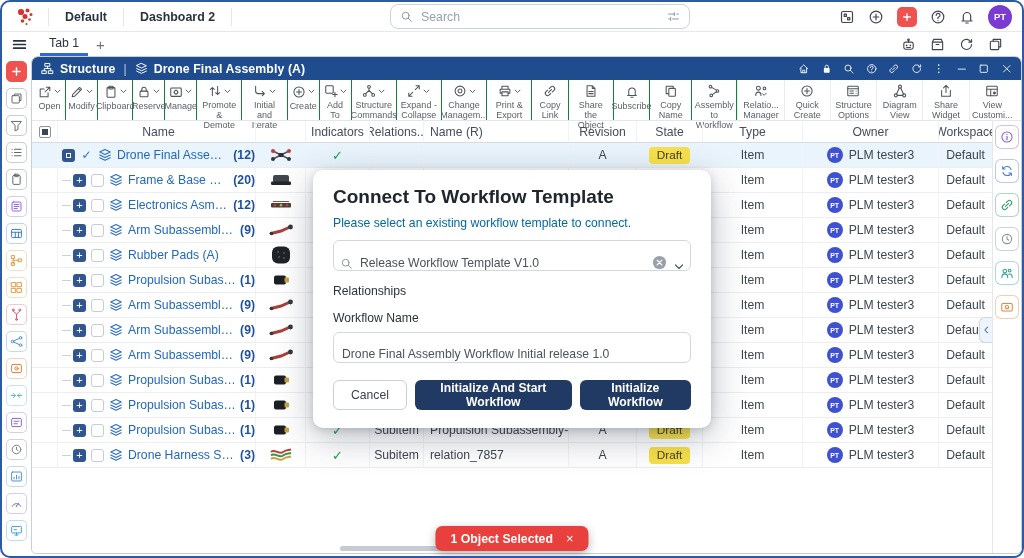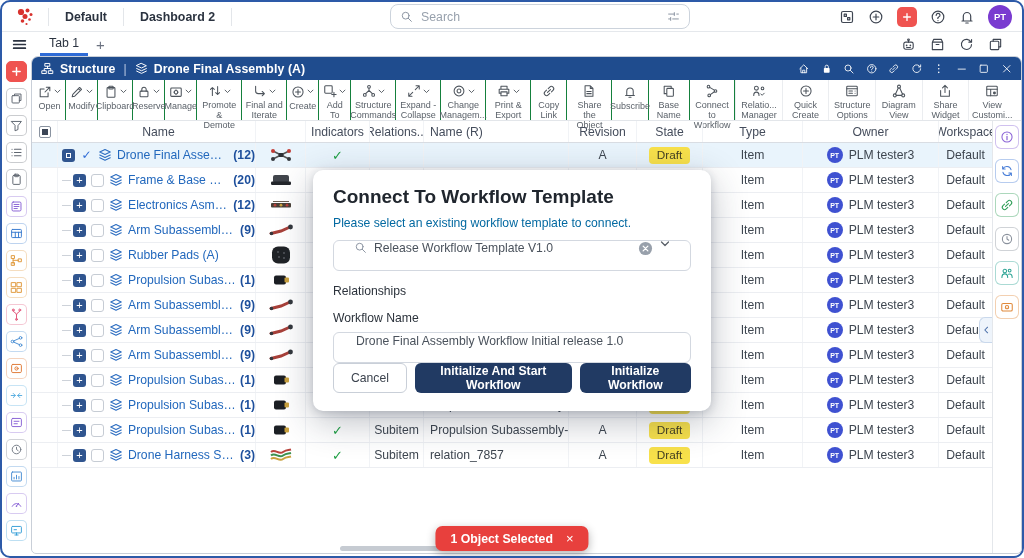--- a/index.html
+++ b/index.html
@@ -107,27 +107,27 @@
          padding-top:4px;gap:10px;flex:0 0 auto;}
   .rb{width:24px;height:24px;border-radius:6px;border:1.2px solid #d7dbe0;background:#fff;display:flex;
       align-items:center;justify-content:center;cursor:pointer;flex:0 0 auto;}
   .rb .ic{width:14px;height:14px;}
 
   
   .modal{position:absolute;left:281px;top:49px;width:398px;background:#fff;border-radius:10px;
          box-shadow:0 10px 36px rgba(30,40,60,.30),0 2px 8px rgba(30,40,60,.18);padding:16px 20px 18px;z-index:6;}
   .m-title{font-size:19px;font-weight:700;color:#20262e;}
   .m-desc{font-size:12.2px;color:#0369a1;margin-top:8px;}
-  .m-combo,.m-input{height:31px;border:1px solid #d3d8e0;border-radius:6px;display:flex;align-items:flex-start;
-          padding:0 20px;gap:7px;margin-top:10px;background:#fff;}
+  .m-combo,.m-input{height:31px;border:1px solid #d3d8e0;border-radius:6px;display:flex;align-items:flex-end;
+          padding:0 6px;gap:7px;margin-top:10px;background:#fff;}
   .m-val{flex:1;font-size:12.2px;color:#4a525c;overflow:hidden;white-space:nowrap;}
   .m-label{font-size:12.2px;color:#2c333c;margin-top:13px;}
   .m-input input{border:none;outline:none;flex:1;font-size:12.2px;color:#4a525c;background:transparent;}
   .chev10{width:10px;height:6px;color:#5a6169;}
-  .m-actions{display:flex;justify-content:flex-end;gap:8px;}
+  .m-actions{display:flex;justify-content:flex-end;gap:8px;margin-top:17px;}
   .btn-ghost{height:30px;padding:0 17px;border:1px solid #c9cfd8;background:#fff;border-radius:6px;
              font-size:12.2px;color:#3c434e;font-family:inherit;cursor:pointer;}
   .btn-navy{height:30px;padding:0 14px;background:#213a63;border:none;border-radius:6px;font-size:12.2px;
             color:#fff;font-weight:600;font-family:inherit;cursor:pointer;}
 
   
   .selpill{position:absolute;left:50%;transform:translateX(-50%);bottom:5px;background:#e8403d;color:#fff;
            border-radius:7px;height:25px;display:flex;align-items:center;padding:0 15px;gap:13px;
            font-size:12.3px;font-weight:600;box-shadow:0 3px 10px rgba(0,0,0,.3);z-index:8;cursor:pointer;}
   .px{font-weight:400;font-size:13px;}
@@ -573,21 +573,21 @@
                 <svg viewBox="0 0 16 16" fill="none" stroke="currentColor" stroke-width="1.2" stroke-linecap="round" stroke-linejoin="round">
                   <path d="M3 2.5V8a3 3 0 003 3h7M10.5 8.5L13 11l-2.5 2.5"></path>
                 </svg>
               </span>
               <span class="ic chev">
                 <svg viewBox="0 0 10 6" fill="none" stroke="currentColor" stroke-width="1.3" stroke-linecap="round" stroke-linejoin="round">
                   <path d="M1.5 1L5 4.5 8.5 1"></path>
                 </svg>
               </span>
             </div>
-            <div class="tblabel">Final and Iterate</div>
+            <div class="tblabel">Initial and Iterate</div>
           </div>
           <div class="tbtn">
             <div class="irow">
               <span class="ic bic">
                 <svg viewBox="0 0 16 16" fill="none" stroke="currentColor" stroke-width="1.2" stroke-linecap="round" stroke-linejoin="round">
                   <circle cx="8" cy="8" r="5.8"></circle>
                   <path d="M8 5.2v5.6M5.2 8h5.6"></path>
                 </svg>
               </span>
               <span class="ic chev">
@@ -711,34 +711,34 @@
           </div>
           <div class="tbtn">
             <div class="irow">
               <span class="ic bic">
                 <svg viewBox="0 0 16 16" fill="none" stroke="currentColor" stroke-width="1.2" stroke-linecap="round" stroke-linejoin="round">
                   <rect x="5.5" y="5" width="7.5" height="9" rx="1"></rect>
                   <path d="M10.5 5V2.5h-8v8.5H5"></path>
                 </svg>
               </span>
             </div>
-            <div class="tblabel">Base Name</div>
+            <div class="tblabel">Copy Name</div>
           </div>
           <div class="tbtn">
             <div class="irow">
               <span class="ic bic">
                 <svg viewBox="0 0 16 16" fill="none" stroke="currentColor" stroke-width="1.2" stroke-linecap="round" stroke-linejoin="round">
                   <circle cx="4" cy="3" r="1.5"></circle>
                   <circle cx="12" cy="8" r="1.5"></circle>
                   <circle cx="4.8" cy="13" r="1.5"></circle>
                   <path d="M5.4 3.8l5.3 3.2M10.7 8.9l-4.6 3.2"></path>
                 </svg>
               </span>
             </div>
-            <div class="tblabel">Connect to Workflow</div>
+            <div class="tblabel">Assembly to Workflow</div>
           </div>
         </div>
       <div id="tb-right">
           <div class="tbtn">
             <div class="irow">
               <span class="ic bic">
                 <svg viewBox="0 0 16 16" fill="none" stroke="currentColor" stroke-width="1.2" stroke-linecap="round" stroke-linejoin="round">
                   <circle cx="5" cy="4.8" r="2.2"></circle>
                   <path d="M2 13c0-2.2 1.4-3.7 3-3.7s3 1.5 3 3.7"></path>
                   <circle cx="12" cy="5" r="1.5"></circle>

